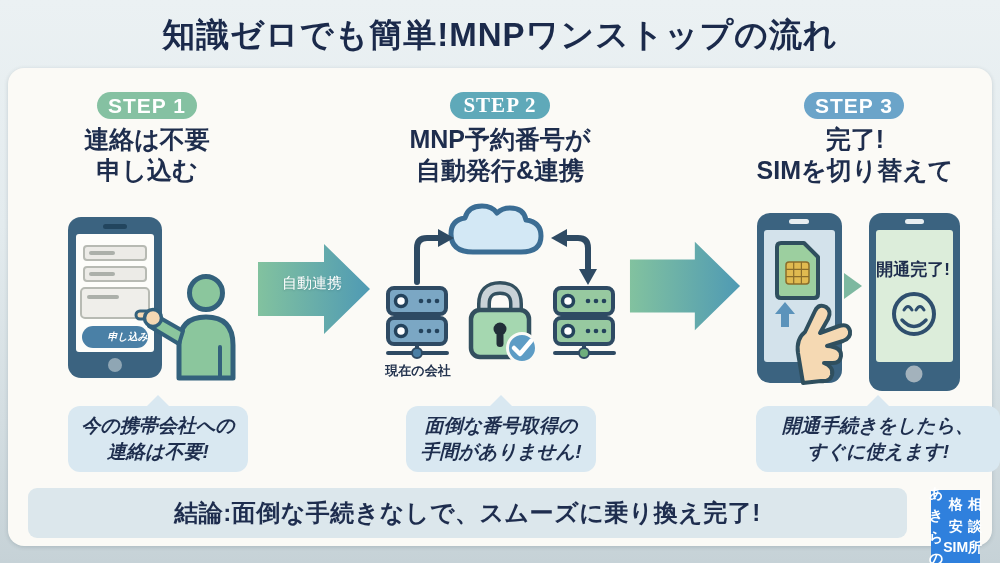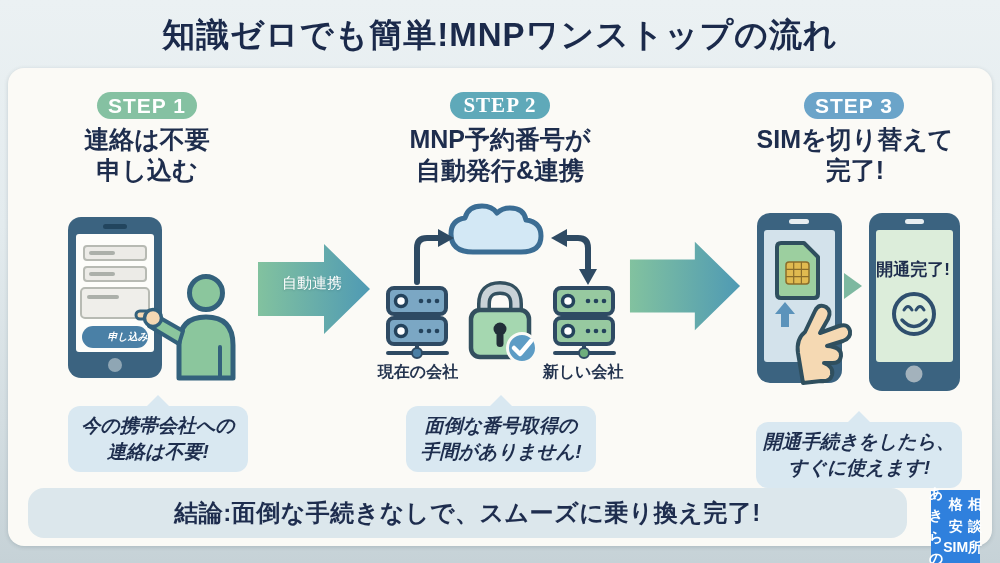--- a/index.html
+++ b/index.html
@@ -32,43 +32,43 @@
     position:absolute; left:260px; top:274px; width:104px; text-align:center;
     font-size:15px; font-weight:normal; color:#ffffff; text-shadow:0 1px 2px rgba(30,70,80,.25);
   }
   .apply-button {
     position:absolute; left:82px; top:326px; width:66px; height:22px;
     background:#4a80a6; border-radius:11px; color:#fff; font-size:10px; font-weight:bold;
     text-align:right; line-height:22px;font-style:italic;
   }
   .server-label {
     position:absolute; top:362px; width:130px; text-align:center;
-    font-size:16px; font-weight:bold; color:#24344f;
+    font-size:13px; font-weight:bold; color:#24344f;
   }
   .server-label-left { left:353px; }  .server-label-right { left:518px; }
   .phone2-text {
     position:absolute; left:873px; top:258px; width:80px; text-align:center;
     font-size:17px; font-weight:bold; color:#1e2d4d;
   }
   .bubble {
     position:absolute; top:406px; background:#d9e8f1; border-radius:12px;
     padding:7px 6px 8px; text-align:center; font-size:19px; font-weight:bold;
     color:#1e2e4e; line-height:1.35;font-style:italic;
   }
   .bubble::before {
     content:""; position:absolute; top:-11px; left:50%; margin-left:-12px;
     border-left:12px solid transparent; border-right:12px solid transparent;
     border-bottom:12px solid #d9e8f1;
   }
   .bubble-1 { left:68px;  width:180px; }
   .bubble-2 { left:406px; width:190px; }
-  .bubble-3 { left:756px; width:206px;margin-top:16px; }
+  .bubble-3 { left:756px; width:244px; }
   .conclusion-bar {
     position:absolute; left:28px; top:488px; width:879px; height:50px;
-    background:#dce7ec; border-radius:16px; display:flex; align-items:center; justify-content:center;
+    background:#dce7ec; border-radius:9px; display:flex; align-items:center; justify-content:center;
     font-size:24px; font-weight:bold; color:#1e2d4e; letter-spacing:0.5px;
   }
   .brand-badge {
     position:absolute; left:931px; top:490px; width:49px; height:73px;
     display:flex; flex-direction:row; align-items:center; justify-content:center;
     color:#fff; font-size:14px; font-weight:bold; line-height:1.55; text-align:center;
   }
 </style>
 </head>
 <body>
@@ -85,22 +85,22 @@
 
   <div class="step-heading heading-1">
     <div>連絡は不要</div>
     <div>申し込む</div>
   </div>
   <div class="step-heading heading-2">
     <div>MNP予約番号が</div>
     <div>自動発行&amp;連携</div>
   </div>
   <div class="step-heading heading-3">
+    <div>完了!</div>
     <div>SIMを切り替えて</div>
-    <div>完了!</div>
   </div>
 
   <svg class="illus" style="left:60px; top:205px;" width="215" height="185" viewBox="0 0 215 185">
     <g>
       <rect x="8" y="12" width="94" height="161" rx="13" fill="#3b6380"></rect>
       <rect x="43" y="19" width="24" height="5" rx="2.5" fill="#22455e"></rect>
       <rect x="16" y="29" width="78" height="118" rx="3" fill="#fdfdfa"></rect>
       <rect x="24" y="41" width="62" height="14" rx="3" fill="#ecebe7" stroke="#b7bab3" stroke-width="2"></rect>
       <rect x="29" y="46" width="26" height="4" rx="2" fill="#acb0aa"></rect>
       <rect x="24" y="62" width="62" height="14" rx="3" fill="#ecebe7" stroke="#b7bab3" stroke-width="2"></rect>
@@ -180,21 +180,20 @@
       <rect x="101" y="110" width="58" height="47" rx="9" fill="#a5d7b0" stroke="#33505f" stroke-width="4.5"></rect>
       <circle cx="130" cy="129" r="6.5" fill="#222e38"></circle>
       <rect x="126.5" y="132" width="7" height="15" rx="3.5" fill="#222e38"></rect>
       <g>
         <circle cx="152" cy="148" r="14.5" fill="#5d9cc5" stroke="#fbfaf6" stroke-width="3"></circle>
         <path d="M 144 148 L 150 154 L 161 141" stroke="#fff" stroke-width="4.5" fill="none" stroke-linecap="round" stroke-linejoin="round"></path>
       </g>
     </g>
   </svg>
   <div class="server-label server-label-left">現在の会社</div>
-  <div class="server-label server-label-right">新しい会社</div>
 
   <svg class="illus" style="left:628px; top:239px;" width="114" height="94" viewBox="0 0 116 94">
     <defs>
       <linearGradient id="grad2" x1="0" y1="0" x2="1" y2="0">
         <stop offset="0" stop-color="#82c29f"></stop>
           <stop offset="1" stop-color="#4f9ab4"></stop>
       </linearGradient>
     </defs>
     <polygon points="2,20 68,20 68,2 114,47 68,92 68,74 2,74" fill="url(#grad2)"></polygon>
   </svg>

